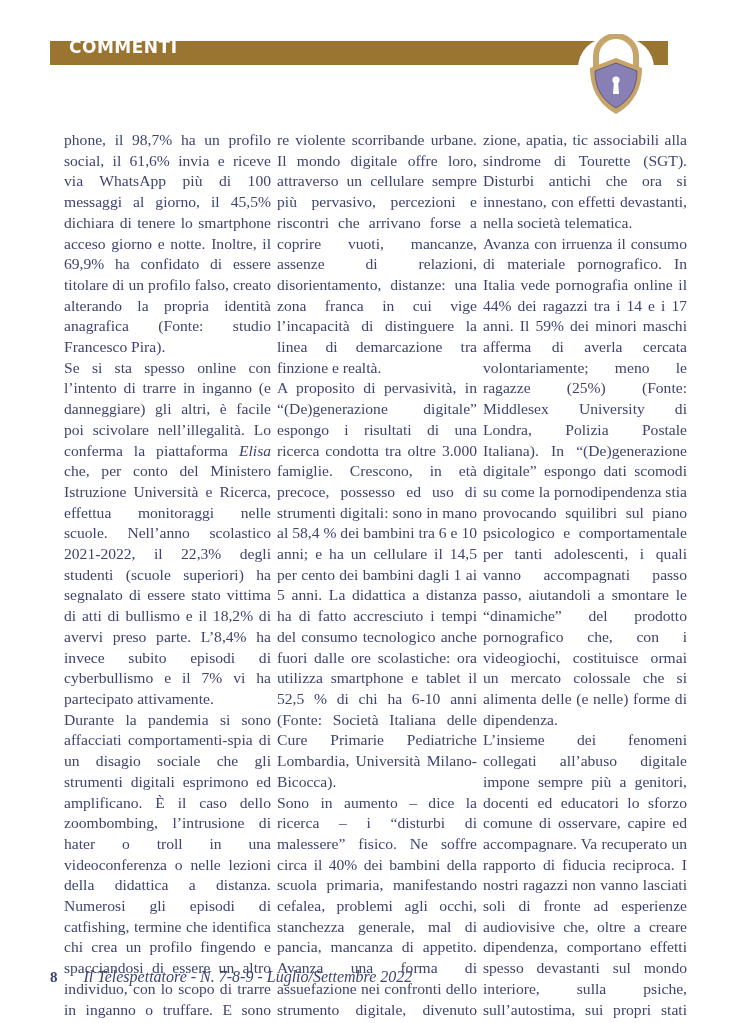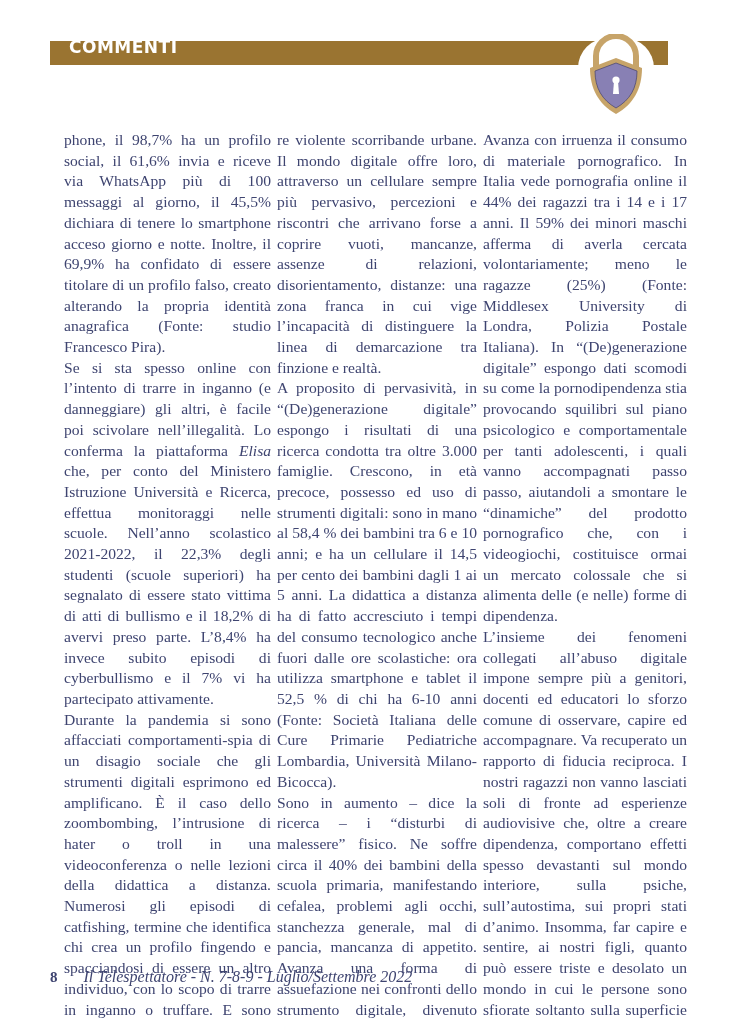--- a/index.html
+++ b/index.html
@@ -54,20 +54,21 @@
     <p>phone, il 98,7% ha un profilo social, il 61,6% invia e riceve via WhatsApp più di 100 messaggi al giorno, il 45,5% dichiara di tenere lo smartphone acceso giorno e notte. Inoltre, il 69,9% ha confidato di essere titolare di un profilo falso, creato alterando la propria identità anagrafica (Fonte: studio Francesco Pira).</p>
     <p id="p-elisa">Se si sta spesso online con l’intento di trarre in inganno (e danneggiare) gli altri, è facile poi scivolare nell’illegalità. Lo conferma la piattaforma <em>Elisa</em> che, per conto del Ministero Istruzione Università e Ricerca, effettua monitoraggi nelle scuole. Nell’anno scolastico 2021-2022, il 22,3% degli studenti (scuole superiori) ha segnalato di essere stato vittima di atti di bullismo e il 18,2% di avervi preso parte. L’8,4% ha invece subito episodi di cyberbullismo e il 7% vi ha partecipato attivamente.</p>
     <p>Durante la pandemia si sono affacciati comportamenti-spia di un disagio sociale che gli strumenti digitali esprimono ed amplificano. È il caso dello zoombombing, l’intrusione di hater o troll in una videoconferenza o nelle lezioni della didattica a distanza. Numerosi gli episodi di catfishing, termine che identifica chi crea un profilo fingendo e spacciandosi di essere un altro individuo, con lo scopo di trarre in inganno o truffare. E sono cronaca quotidiana i fatti di revenge porn, body shaming, fake news, doomscrolling, sexting e nomofobia, termini che il libro illustra nella loro incalzante attualità. Diffusi anche i casi di “baby gang”: ragazzini che si danno appuntamento nella dimensione virtuale per pianifica-</p>
   </div>
   <div class="col col2">
     <p>re violente scorribande urbane. Il mondo digitale offre loro, attraverso un cellulare sempre più pervasivo, percezioni e riscontri che arrivano forse a coprire vuoti, mancanze, assenze di relazioni, disorientamento, distanze: una zona franca in cui vige l’incapacità di distinguere la linea di demarcazione tra finzione e realtà.</p>
     <p>A proposito di pervasività, in “(De)generazione digitale” espongo i risultati di una ricerca condotta tra oltre 3.000 famiglie. Crescono, in età precoce, possesso ed uso di strumenti digitali: sono in mano al 58,4 % dei bambini tra 6 e 10 anni; e ha un cellulare il 14,5 per cento dei bambini dagli 1 ai 5 anni. La didattica a distanza ha di fatto accresciuto i tempi del consumo tecnologico anche fuori dalle ore scolastiche: ora utilizza smartphone e tablet il 52,5 % di chi ha 6-10 anni (Fonte: Società Italiana delle Cure Primarie Pediatriche Lombardia, Università Milano-Bicocca).</p>
     <p>Sono in aumento – dice la ricerca – i “disturbi di malessere” fisico. Ne soffre circa il 40% dei bambini della scuola primaria, manifestando cefalea, problemi agli occhi, stanchezza generale, mal di pancia, mancanza di appetito. Avanza una forma di assuefazione nei confronti dello strumento digitale, divenuto “l’interfaccia con cui si fa esperienza di vita”. È un’overdose che sta accentuando nei più giovani disturbi come epilessia fotosensibile, problemi audio-visivi, sindrome dell’insonnia, squilibri posturali, scompensi alimentari, attacchi di panico, irritabilità, difficoltà di concentra-</p>
   </div>
   <div class="col col3">
+    <p>zione, apatia, tic associabili alla sindrome di Tourette (SGT). Disturbi antichi che ora si innestano, con effetti devastanti, nella società telematica.</p>
     <p>Avanza con irruenza il consumo di materiale pornografico. In Italia vede pornografia online il 44% dei ragazzi tra i 14 e i 17 anni. Il 59% dei minori maschi afferma di averla cercata volontariamente; meno le ragazze (25%) (Fonte: Middlesex University di Londra, Polizia Postale Italiana). In “(De)generazione digitale” espongo dati scomodi su come la pornodipendenza stia provocando squilibri sul piano psicologico e comportamentale per tanti adolescenti, i quali vanno accompagnati passo passo, aiutandoli a smontare le “dinamiche” del prodotto pornografico che, con i videogiochi, costituisce ormai un mercato colossale che si alimenta delle (e nelle) forme di dipendenza.</p>
     <p>L’insieme dei fenomeni collegati all’abuso digitale impone sempre più a genitori, docenti ed educatori lo sforzo comune di osservare, capire ed accompagnare. Va recuperato un rapporto di fiducia reciproca. I nostri ragazzi non vanno lasciati soli di fronte ad esperienze audiovisive che, oltre a creare dipendenza, comportano effetti spesso devastanti sul mondo interiore, sulla psiche, sull’autostima, sui propri stati d’animo. Insomma, far capire e sentire, ai nostri figli, quanto può essere triste e desolato un mondo in cui le persone sono sfiorate soltanto sulla superficie di uno schermo e non attraverso la bellezza di una carezza e di un abbraccio.</p>
   </div>
 </div>
 
 <div class="footer">
   <span class="page-num">8</span>
   <span class="footer-text">Il Telespettatore - N. 7-8-9 - Luglio/Settembre 2022</span>
 </div>
 

